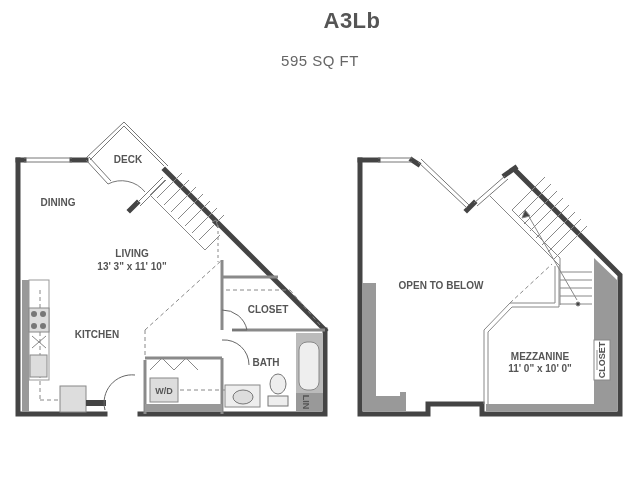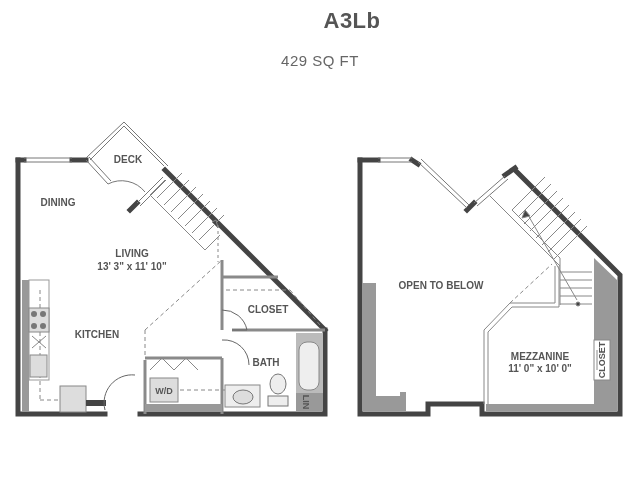--- a/index.html
+++ b/index.html
@@ -7,21 +7,21 @@
     .title { position: absolute; top: 8px; left: 0; width: 640px; text-align: center; font-size: 22px; font-weight: bold; color: #555; letter-spacing: 0.5px; padding-left: 32px; }
     .subtitle { position: absolute; top: 52px; left: 0; width: 640px; text-align: center; font-size: 15px; color: #666; letter-spacing: 0.5px; }
     svg { position: absolute; top: 0; left: 0; }
     .lbl { font-family: "Liberation Sans", sans-serif; font-weight: bold; fill: #555; font-size: 10px; }
     .lbl-sm { font-family: "Liberation Sans", sans-serif; font-weight: bold; fill: #555; font-size: 9px; }
   </style>
 </head>
 <body>
 
 <div class="title">A3Lb</div>
-<div class="subtitle">429 SQ FT</div>
+<div class="subtitle">595 SQ FT</div>
 
 <svg width="640" height="480" viewBox="0 0 640 480">
 
   <g>
 
     <g stroke="#444" stroke-width="5" fill="none" stroke-linecap="square">
 
       <polyline points="18,160 18,414 105,414"></polyline>
 
       <polyline points="140,414 325,414 325,330"></polyline>

